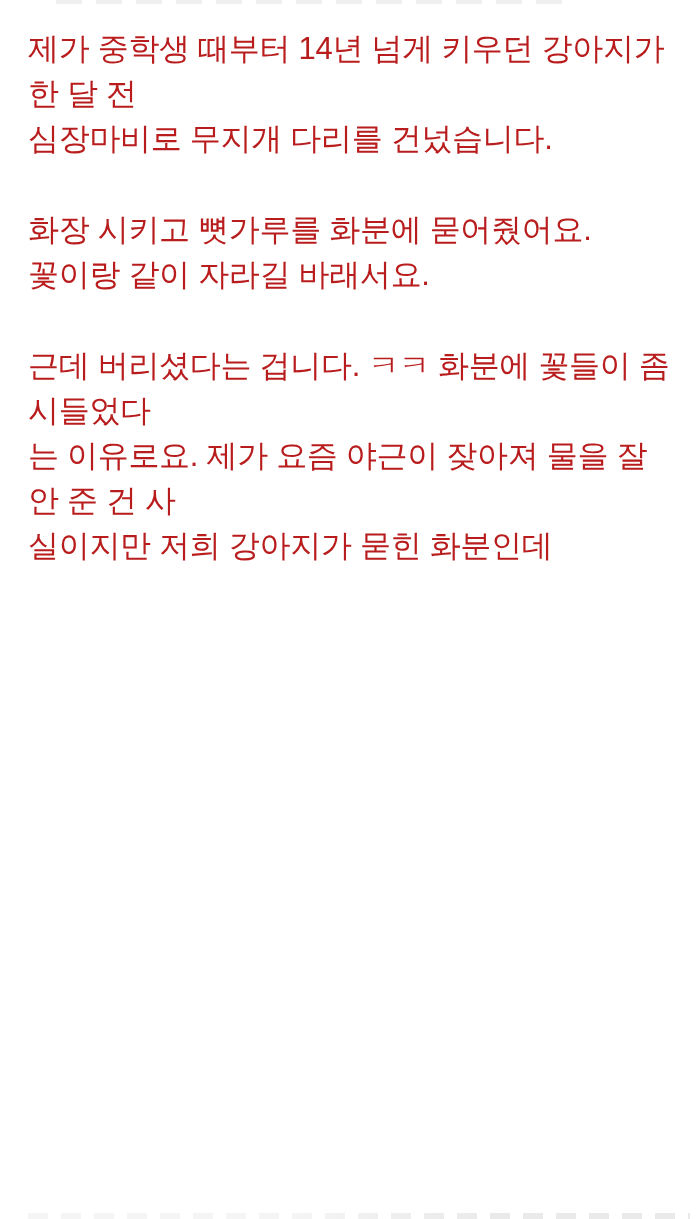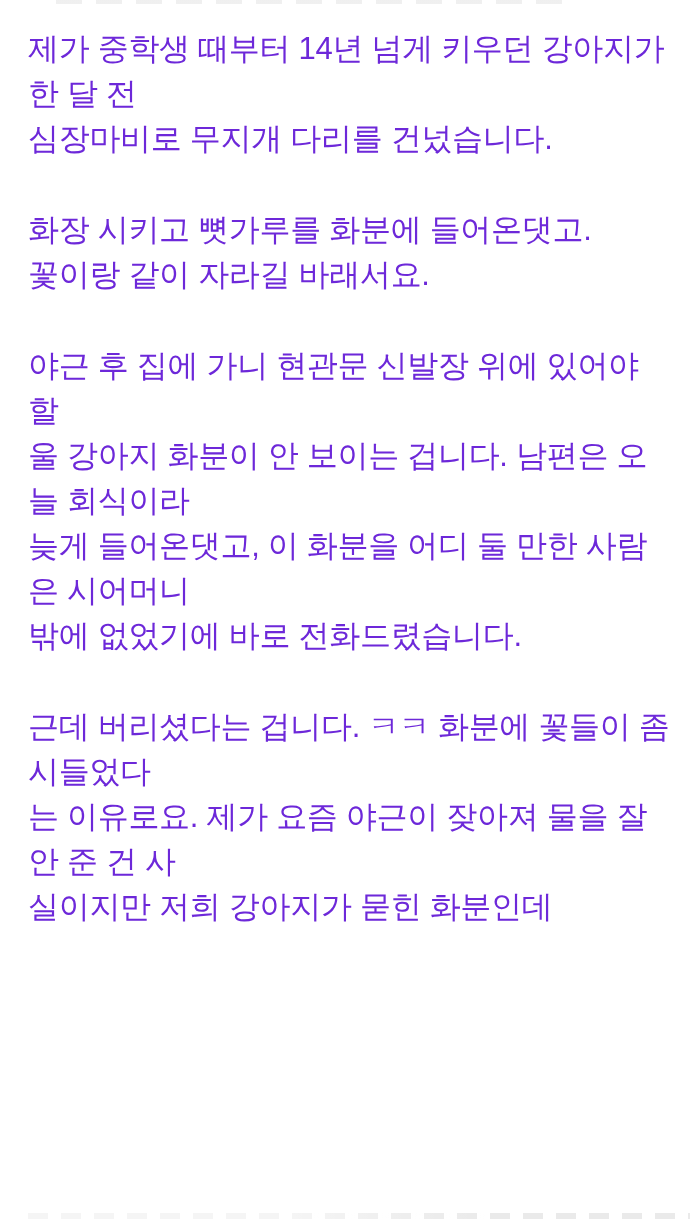--- a/index.html
+++ b/index.html
@@ -55,44 +55,40 @@
     top: 26px;
     left: 0;
     width: 700px;
     padding: 0 26px 0 28px;
   }
 
   .post-body p {
     font-size: 31px;
     line-height: 45px;
     letter-spacing: -0.3px;
-    color: #6d28d9;
+    color: #b91c1c;
     white-space: pre-line;       
     margin: 0 0 46px 0;
     font-weight: 400;
     text-rendering: optimizeLegibility;
   }
   .post-body p:last-child { margin-bottom: 0; }
 </style>
 </head>
 <body>
 
 <div class="page">
 
   <div class="clipped-remnant top"></div>
 
   <main class="post-body">
     <p>제가 중학생 때부터 14년 넘게 키우던 강아지가 한 달 전
 심장마비로 무지개 다리를 건넜습니다.</p>
-    <p>화장 시키고 뼛가루를 화분에 들어온댓고.
+    <p>화장 시키고 뼛가루를 화분에 묻어줬어요.
 꽃이랑 같이 자라길 바래서요.</p>
-    <p>야근 후 집에 가니 현관문 신발장 위에 있어야 할
-울 강아지 화분이 안 보이는 겁니다. 남편은 오늘 회식이라
-늦게 들어온댓고, 이 화분을 어디 둘 만한 사람은 시어머니
-밖에 없었기에 바로 전화드렸습니다.</p>
     <p>근데 버리셨다는 겁니다. ㅋㅋ 화분에 꽃들이 좀 시들었다
 는 이유로요. 제가 요즘 야근이 잦아져 물을 잘 안 준 건 사
 실이지만 저희 강아지가 묻힌 화분인데</p>
 
   </main>
 
   <div class="clipped-remnant bottom"></div>
 
 </div>
 

